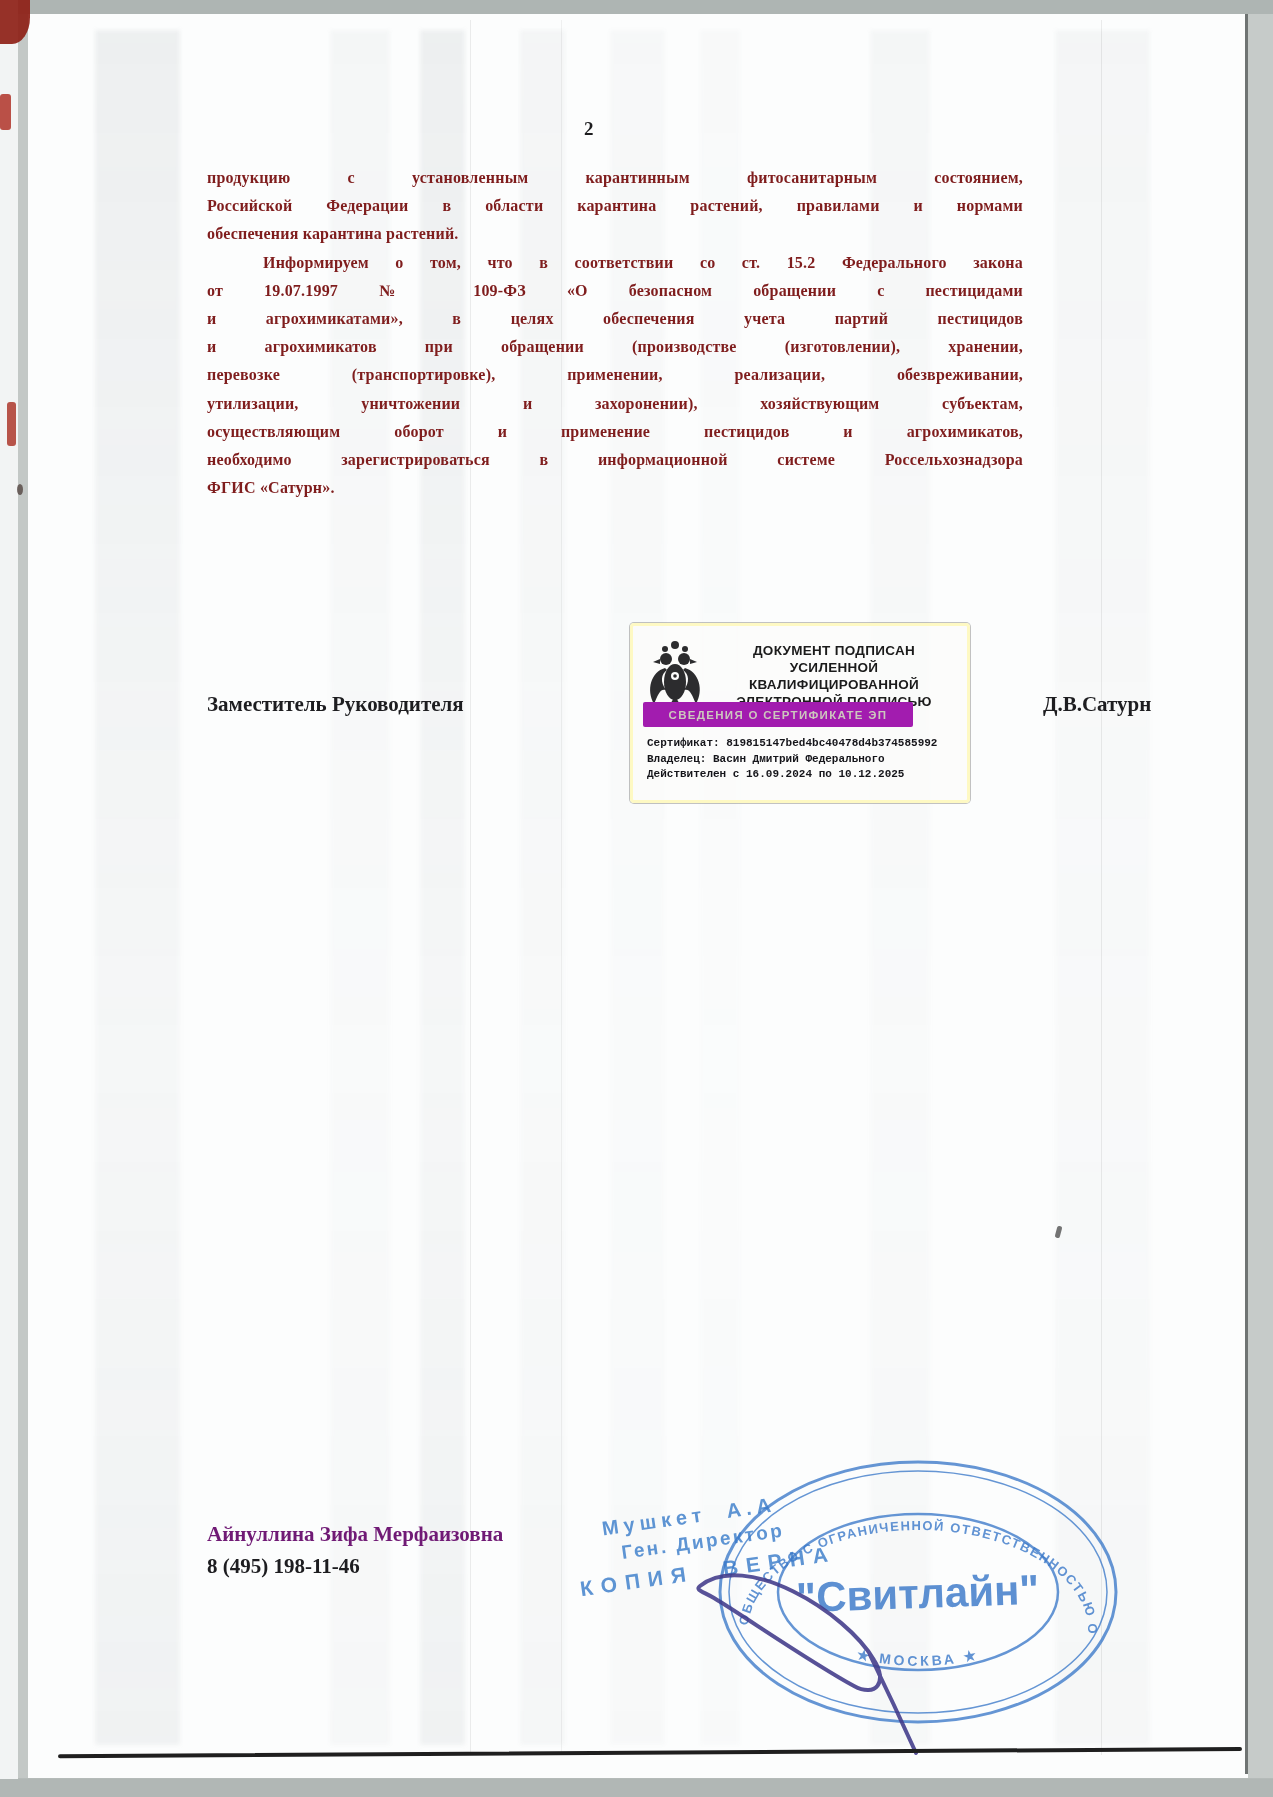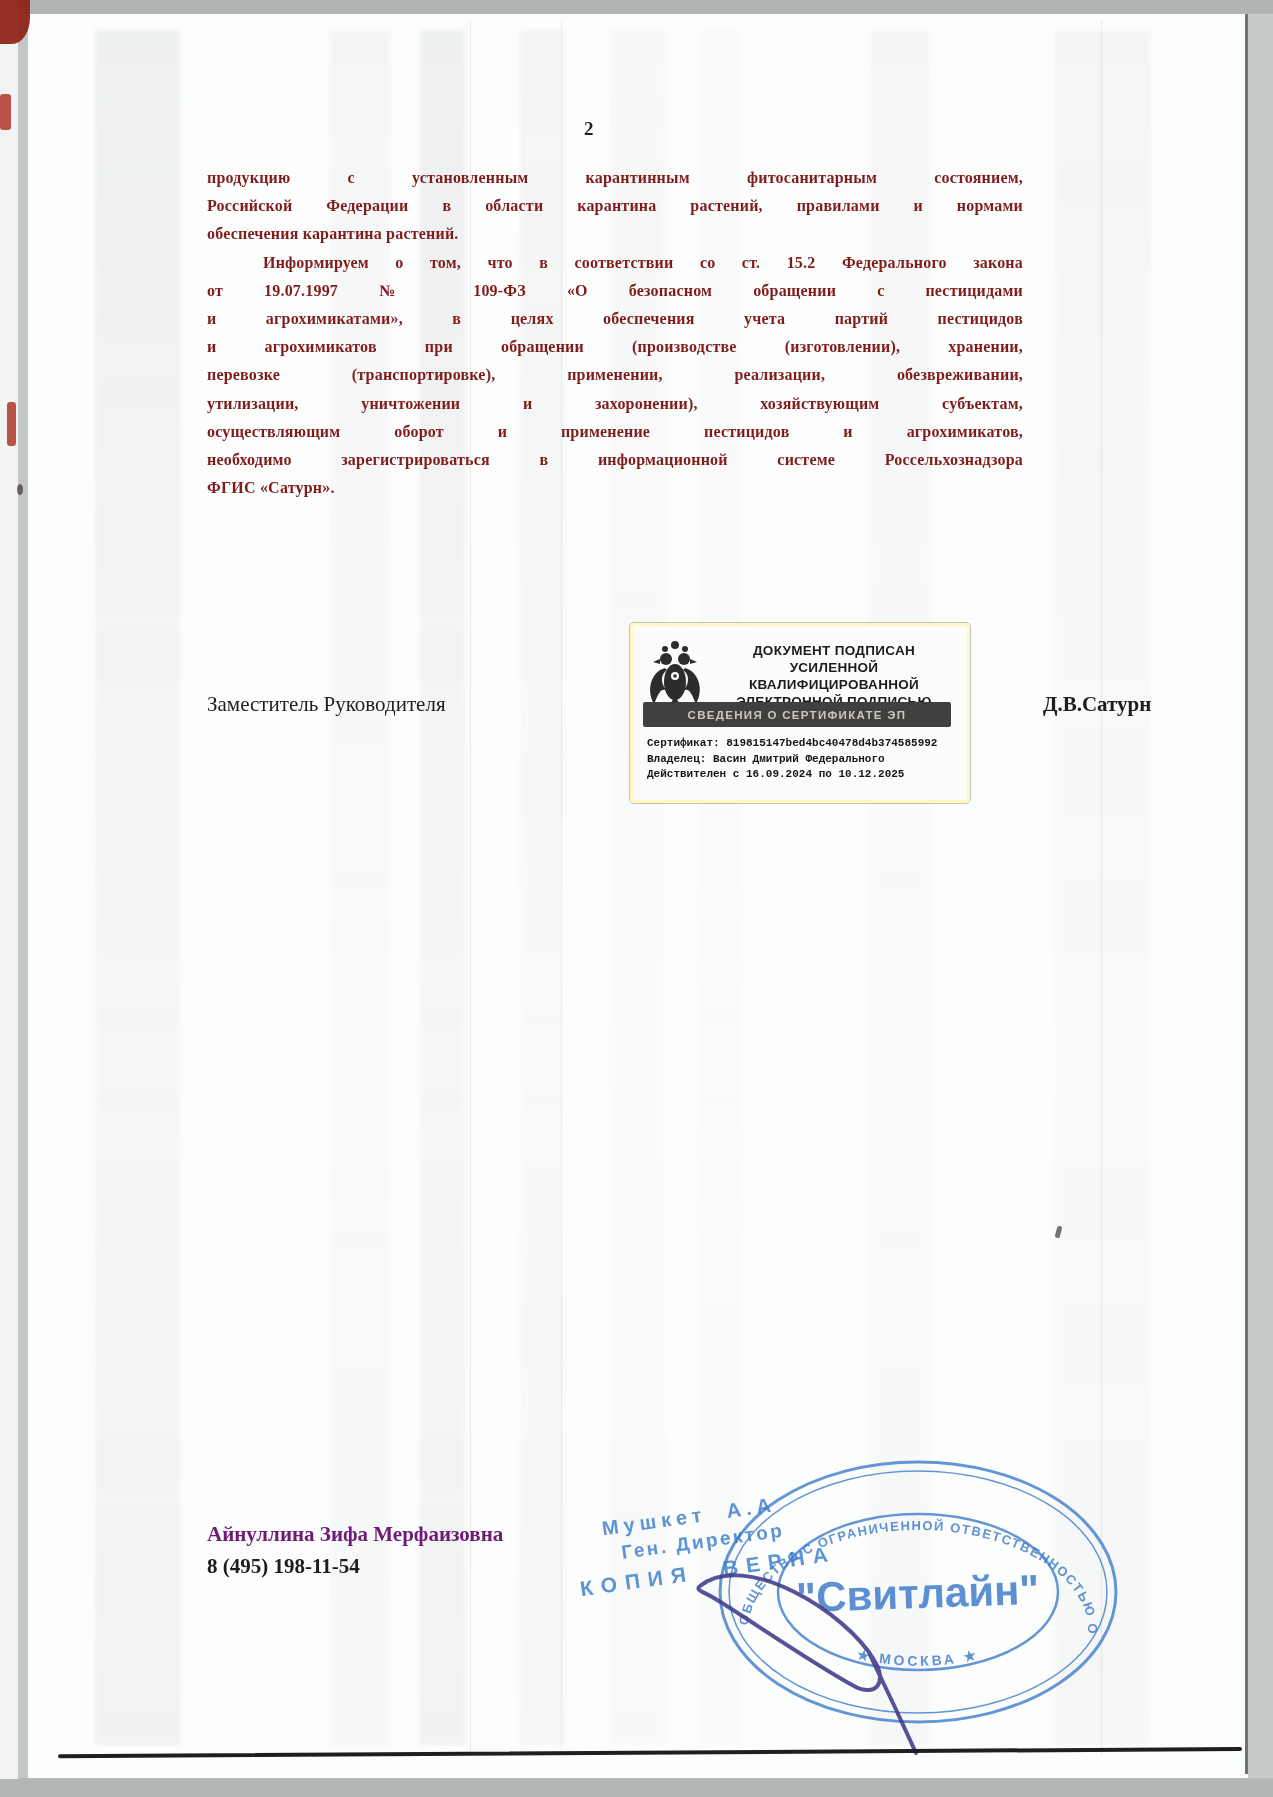--- a/index.html
+++ b/index.html
@@ -25,31 +25,31 @@
   
   .redmark{background:#a82c1f;border-radius:3px;}
   
   .page-number{left:584px;top:118px;width:40px;text-align:left;
     font-size:19px;font-weight:bold;color:#1c1c1e;}
   .text-block{left:207px;top:164px;width:816px;color:#7f1d1d;
     font-size:16px;font-weight:bold;line-height:28.2px;letter-spacing:.2px;}
   .tline{text-align:justify;text-align-last:justify;text-justify:inter-word;}
   .tlast{text-align-last:left;}
   .tindent{text-indent:56px;}
-  .sig-title{left:207px;top:692px;font-size:21px;font-weight:normal;color:#1d1d20;}
+  .sig-title{left:207px;top:692px;font-size:21px;font-weight:bold;color:#1d1d20;}
   .sig-name{left:1043px;top:692px;font-size:21px;font-weight:bold;color:#1d1d20;}
   .contact-name{left:207px;top:1522px;font-size:21px;font-weight:bold;color:#701a75;}
   .contact-phone{left:207px;top:1554px;font-size:21px;font-weight:bold;color:#1d1d20;}
   
   .esign{left:611px;top:623px;width:334px;height:174px;border:3px solid #fef9c3;
     border-radius:4px;background:rgba(252,252,251,.65);box-shadow:0 0 0 1px rgba(20,20,20,.25);margin-left:19px;}
   .esign-title{position:absolute;left:74px;right:6px;top:16px;text-align:center;
     font-family:"Liberation Sans",sans-serif;font-weight:bold;font-size:13.5px;
     line-height:17px;color:#1b1b1b;letter-spacing:.3px;}
-  .esign-bar{position:absolute;left:10px;top:76px;width:308px;height:25px;background:#404040;
+  .esign-bar{position:absolute;left:10px;top:76px;width:270px;height:25px;background:#a21caf;
     border-radius:2px;display:flex;align-items:center;justify-content:center;
     font-family:"Liberation Sans",sans-serif;font-weight:bold;font-size:11.5px;
     letter-spacing:1.3px;color:#cdc7be;}
   .esign-details{position:absolute;left:14px;top:110px;
     font-family:Liberation Mono, monospace;font-weight:bold;font-size:11px;
     line-height:15.5px;color:#15151a;}
   .eagle{position:absolute;left:12px;top:12px;}
   
   .copy-stamp{left:575px;top:1502px;width:280px;transform:rotate(-8deg);
     font-family:"Liberation Sans",sans-serif;font-weight:bold;color:#3c7ecb;opacity:.82;}
@@ -139,21 +139,21 @@
   </div>
   <div class="esign-bar">СВЕДЕНИЯ О СЕРТИФИКАТЕ ЭП</div>
   <div class="esign-details">
     <div>Сертификат: 819815147bed4bc40478d4b374585992</div>
     <div>Владелец: Васин Дмитрий Федерального</div>
     <div>Действителен с 16.09.2024 по 10.12.2025</div>
   </div>
 </div>
 
 <div class="abs contact-name">Айнуллина Зифа Мерфаизовна</div>
-<div class="abs contact-phone">8 (495) 198-11-54</div>
+<div class="abs contact-phone">8 (495) 198-11-46</div>
 
 <div class="abs copy-stamp">
   <div class="copy-l1">Мушкет А.А</div>
   <div class="copy-l2">Ген. Директор</div>
   <div class="copy-l3">КОПИЯ ВЕРНА</div>
 </div>
 
 <svg class="abs seal-svg" width="424" height="300" viewBox="0 0 424 300">
   <g stroke="#3b79c9" fill="none" opacity="0.78">
     <ellipse cx="216" cy="132" rx="198" ry="130" stroke-width="3"></ellipse>

